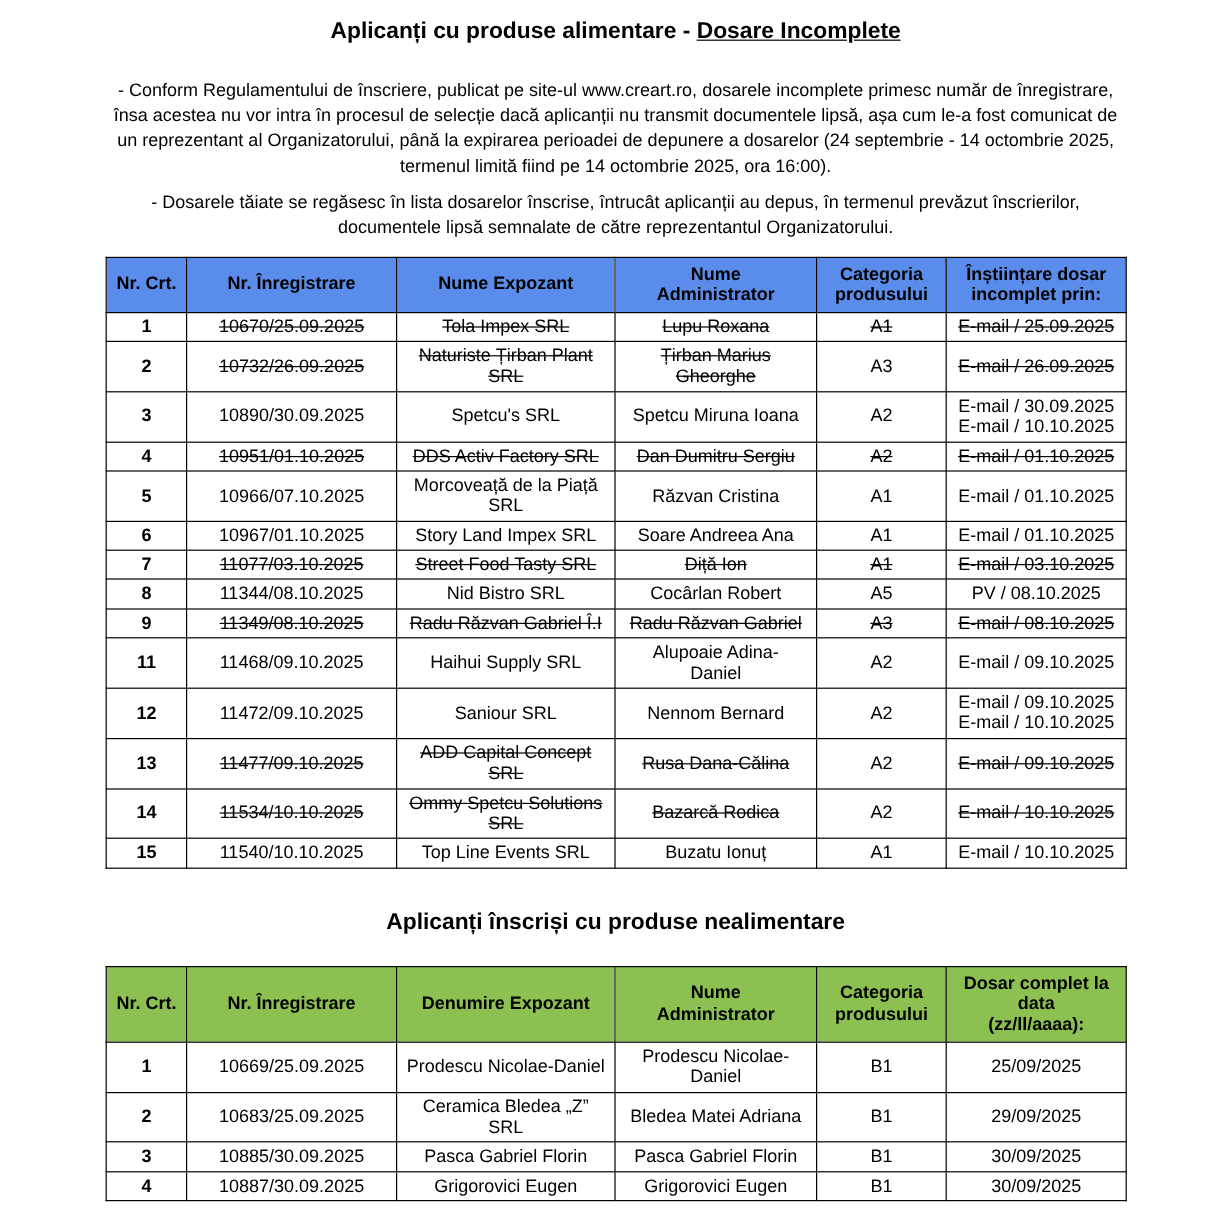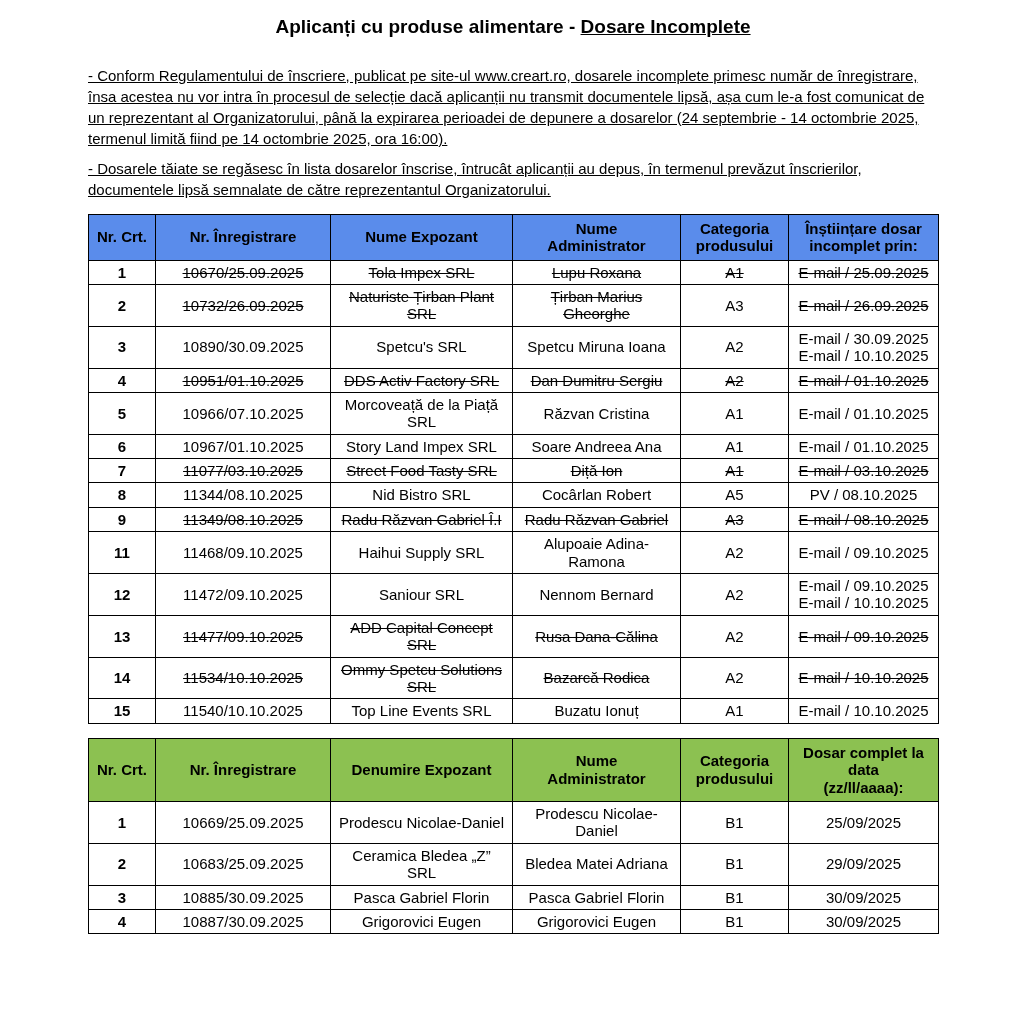--- a/index.html
+++ b/index.html
@@ -24,22 +24,21 @@
     font-weight: bold;
     text-align: center;
     margin: 0 0 26px 0;
     line-height: 1.2;
   }
   h1.doc-title .u { text-decoration: underline; }
   .paras p {
     font-size: 15px;
     line-height: 21px;
     margin: 0 0 9px 0;
-    text-align: left;
-    text-decoration: underline;
+    text-align: center;
   }
   h2.section-title {
     font-size: 19px;
     font-weight: bold;
     text-align: center;
     margin: 34px 0 24px 0;
     line-height: 1.2;
   }
   table.doc-table {
     border-collapse: collapse;
@@ -184,21 +183,21 @@
           <td class="struck">Radu Răzvan Gabriel Î.I</td>
           <td class="struck">Radu Răzvan Gabriel</td>
           <td class="struck">A3</td>
           <td class="struck">E-mail / 08.10.2025</td>
         </tr>
         <tr>
           <td>11</td>
           <td>11468/09.10.2025</td>
           <td>Haihui Supply SRL</td>
           <td>Alupoaie Adina-
-Ramona</td>
+Daniel</td>
           <td>A2</td>
           <td>E-mail / 09.10.2025</td>
         </tr>
         <tr>
           <td>12</td>
           <td>11472/09.10.2025</td>
           <td>Saniour SRL</td>
           <td>Nennom Bernard</td>
           <td>A2</td>
           <td>E-mail / 09.10.2025
@@ -226,20 +225,21 @@
           <td>15</td>
           <td>11540/10.10.2025</td>
           <td>Top Line Events SRL</td>
           <td>Buzatu Ionuț</td>
           <td>A1</td>
           <td>E-mail / 10.10.2025</td>
         </tr>
       </tbody>
   </table>
 
+  <h2 class="section-title">Aplicanți înscriși cu produse nealimentare</h2>
 
   <table class="doc-table green">
     <colgroup>
       <col class="c-nr">
         <col class="c-reg">
         <col class="c-exp">
         <col class="c-adm">
         <col class="c-cat">
         <col class="c-last">
     </colgroup>

